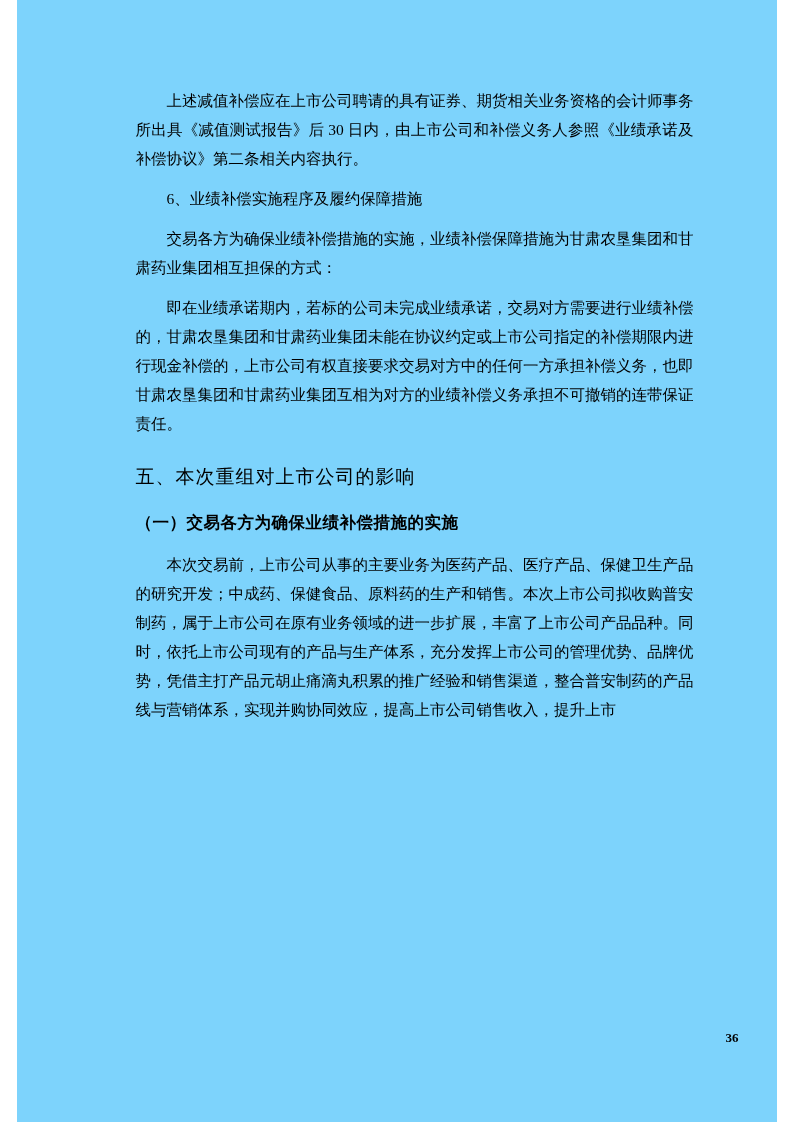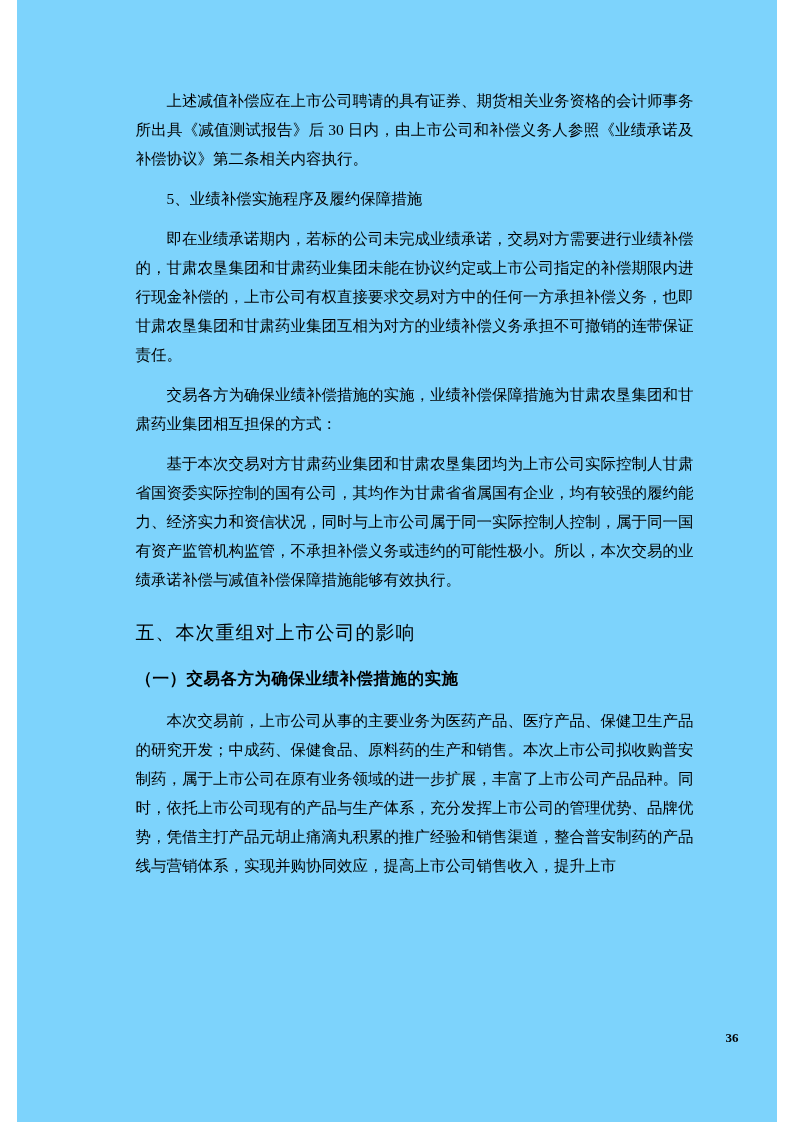--- a/index.html
+++ b/index.html
@@ -56,22 +56,21 @@
     font-weight: bold;
     font-family: "Liberation Serif", "DejaVu Serif", serif;
   }
 </style>
 </head>
 <body>
 
 <div class="page">
   <div class="content">
     <p class="body-para">上述减值补偿应在上市公司聘请的具有证券、期货相关业务资格的会计师事务所出具《减值测试报告》后 30 日内，由上市公司和补偿义务人参照《业绩承诺及补偿协议》第二条相关内容执行。</p>
-    <p class="body-para">5、业绩补偿实施程序及履约保障措施</p>
+    <p class="body-para">6、业绩补偿实施程序及履约保障措施</p>
+    <p class="body-para">交易各方为确保业绩补偿措施的实施，业绩补偿保障措施为甘肃农垦集团和甘肃药业集团相互担保的方式：</p>
     <p class="body-para">即在业绩承诺期内，若标的公司未完成业绩承诺，交易对方需要进行业绩补偿的，甘肃农垦集团和甘肃药业集团未能在协议约定或上市公司指定的补偿期限内进行现金补偿的，上市公司有权直接要求交易对方中的任何一方承担补偿义务，也即甘肃农垦集团和甘肃药业集团互相为对方的业绩补偿义务承担不可撤销的连带保证责任。</p>
-    <p class="body-para">交易各方为确保业绩补偿措施的实施，业绩补偿保障措施为甘肃农垦集团和甘肃药业集团相互担保的方式：</p>
-    <p class="body-para">基于本次交易对方甘肃药业集团和甘肃农垦集团均为上市公司实际控制人甘肃省国资委实际控制的国有公司，其均作为甘肃省省属国有企业，均有较强的履约能力、经济实力和资信状况，同时与上市公司属于同一实际控制人控制，属于同一国有资产监管机构监管，不承担补偿义务或违约的可能性极小。所以，本次交易的业绩承诺补偿与减值补偿保障措施能够有效执行。</p>
     <h2 class="section-heading">五、本次重组对上市公司的影响</h2>
     <h3 class="subsection-heading">（一）交易各方为确保业绩补偿措施的实施</h3>
     <p class="body-para">本次交易前，上市公司从事的主要业务为医药产品、医疗产品、保健卫生产品的研究开发；中成药、保健食品、原料药的生产和销售。本次上市公司拟收购普安制药，属于上市公司在原有业务领域的进一步扩展，丰富了上市公司产品品种。同时，依托上市公司现有的产品与生产体系，充分发挥上市公司的管理优势、品牌优势，凭借主打产品元胡止痛滴丸积累的推广经验和销售渠道，整合普安制药的产品线与营销体系，实现并购协同效应，提高上市公司销售收入，提升上市</p>
   </div>
   <div class="page-number">36</div>
 </div>
 
 </body></html>

